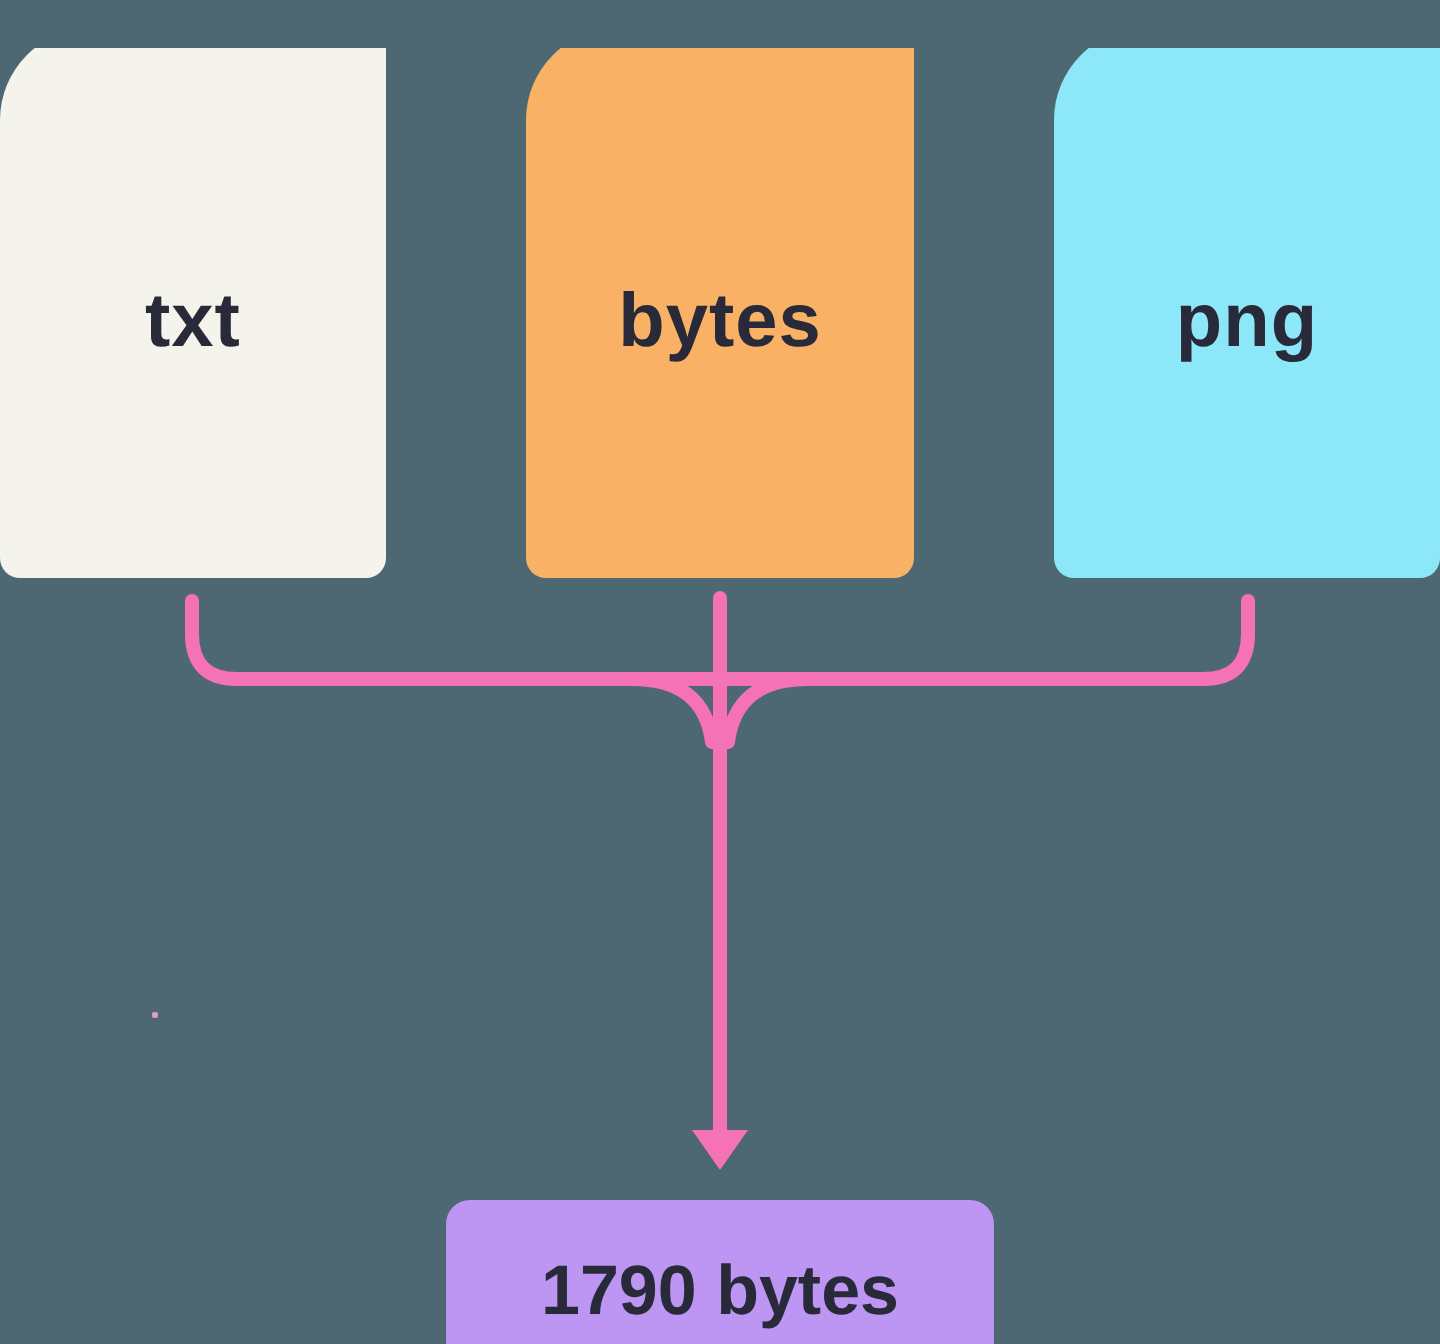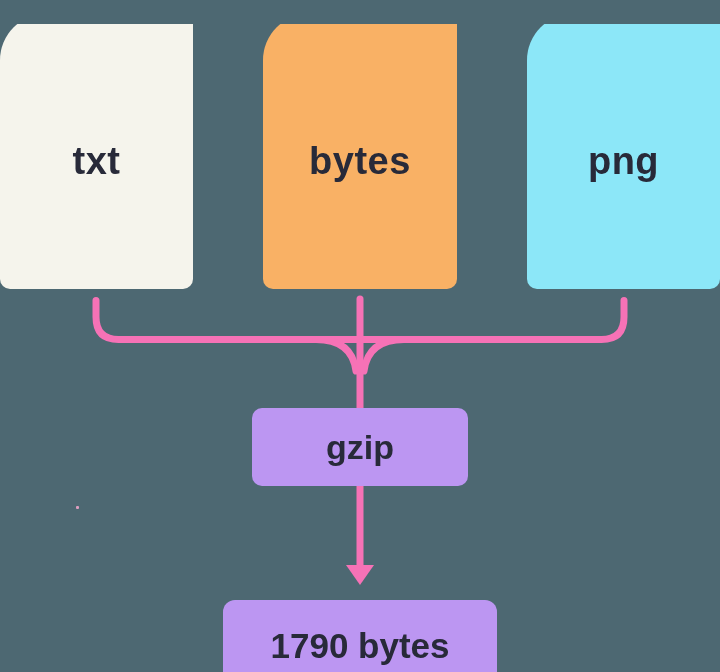--- a/index.html
+++ b/index.html
@@ -109,23 +109,20 @@
     <path class="stroke" d="M 96 276.5 L 96 293 Q 96 315.5 118.5 315.5 L 601.5 315.5 Q 624 315.5 624 293 L 624 276.5"></path>
 
     <path class="stroke" d="M 316 315.5 Q 352 315.5 356 347"></path>
     <path class="stroke" d="M 404 315.5 Q 368 315.5 364 347"></path>
 
     <path class="stroke" d="M 360 275 L 360 543"></path>
 
     <path class="fill" d="M 346 541 L 374 541 L 360 561 Z"></path>
   </svg>
 
-  <div class="node node-gzip">
-    <span>gzip</span>
-  </div>
 
   <div class="node node-output">
     <span>1790 bytes</span>
   </div>
 
   <div class="speck"></div>
 
 </div>
 
 </body></html>

